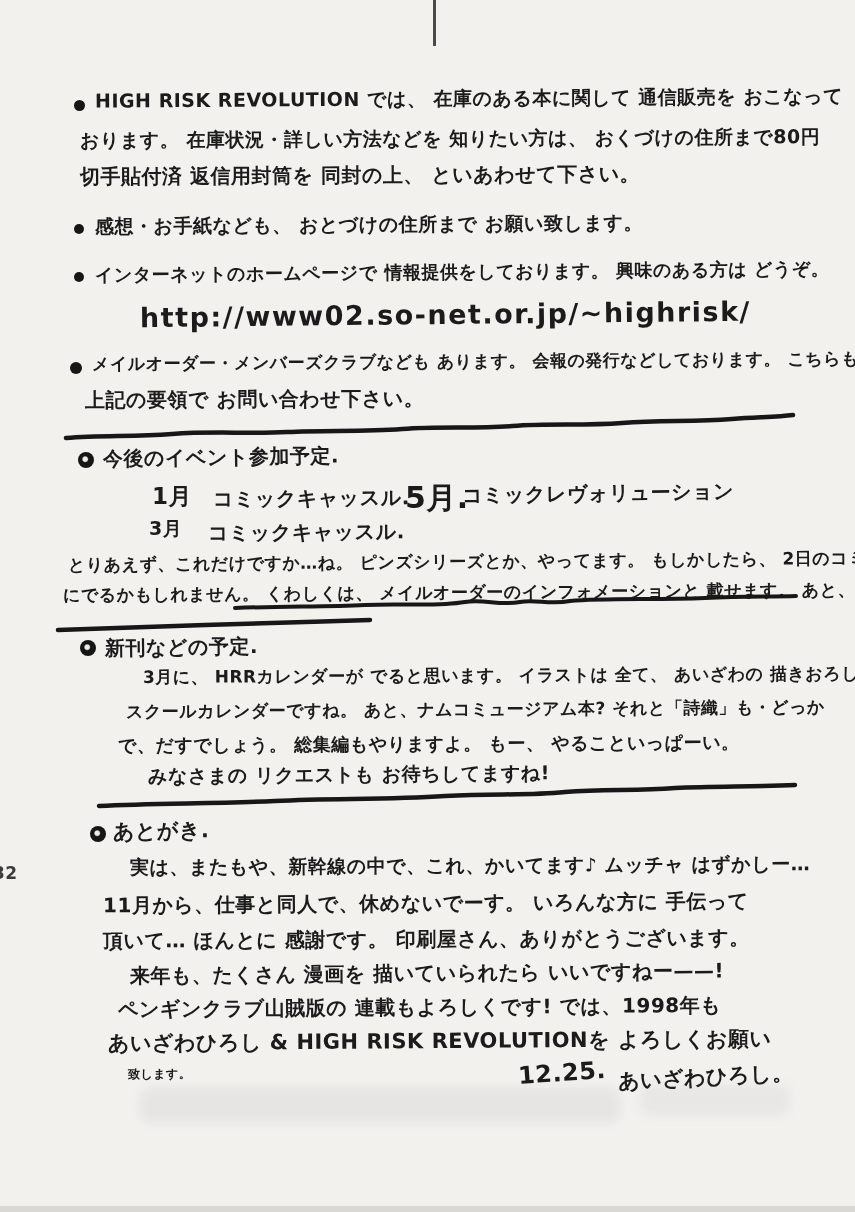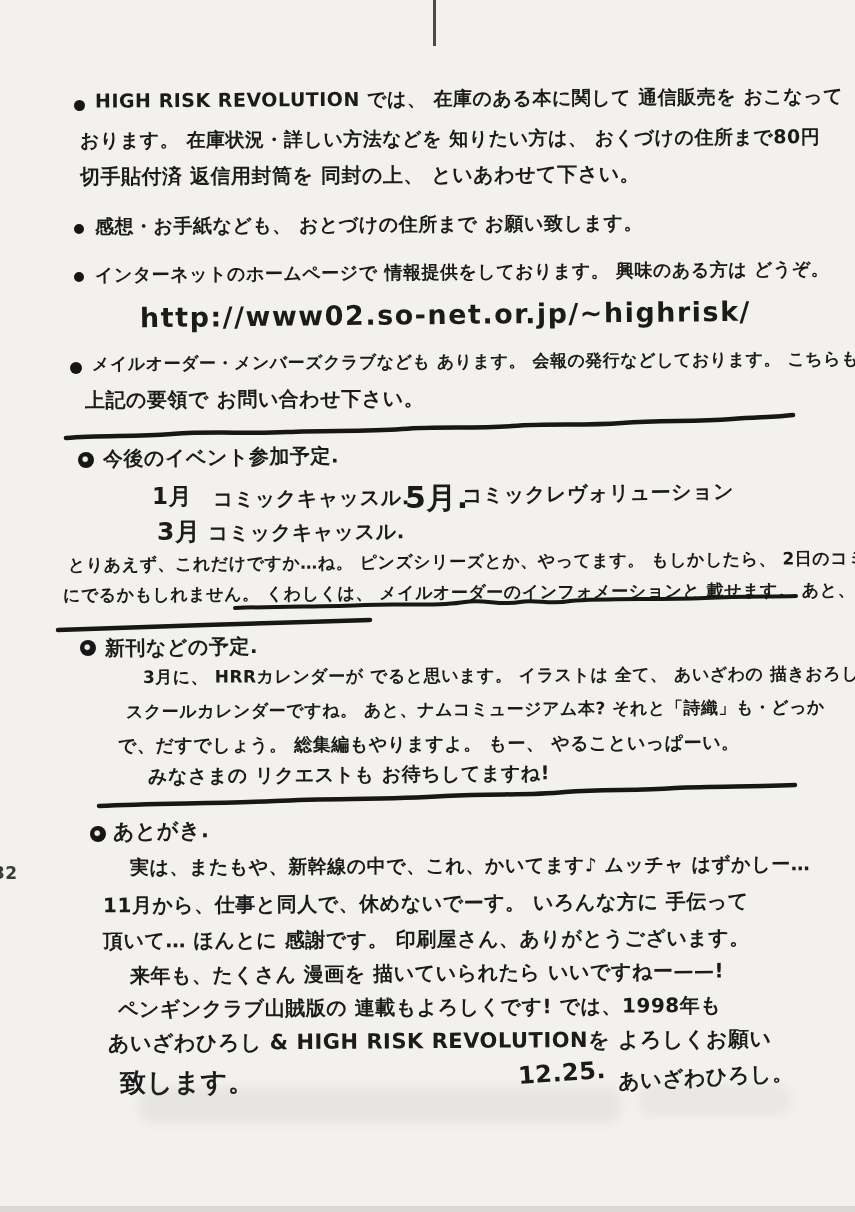--- a/index.html
+++ b/index.html
@@ -74,21 +74,21 @@
     <path d="M4,32 C40,29 70,31 110,28 C150,25 185,28 225,26 C265,24 300,26 340,23 C380,20 410,23 450,20 C490,17 520,20 560,17 C600,14 630,16 670,13 C700,11 715,11 731,9" stroke="#171717" stroke-width="4.5" fill="none" stroke-linecap="round"></path>
   </svg>
 
   <div class="ring" style="left:78px; top:452px; width:16px; height:16px;"></div>
   <div class="line" style="left:103px; top:446px; font-size:20px; transform:rotate(-0.8deg);">今後のイベント参加予定.</div>
 
   <div class="line" style="left:152px; top:484px; font-size:23px;text-align:center;">1月</div>
   <div class="line" style="left:213px; top:487px; font-size:20px; transform:rotate(-0.5deg);">コミックキャッスル.</div>
   <div class="line" style="left:405px; top:481px; font-size:30px;">5月.</div>
   <div class="line" style="left:462px; top:482px; font-size:20px; transform:rotate(-0.9deg);">コミックレヴォリューション</div>
-  <div class="line" style="left:157px; top:518px; font-size:25px;">3月</div>
+  <div class="line" style="left:149px; top:518px; font-size:19px;">3月</div>
   <div class="line" style="left:208px; top:521px; font-size:20px; transform:rotate(-0.5deg);">コミックキャッスル.</div>
 
   <div class="line" style="left:68px; top:552px; font-size:17px; transform:rotate(-0.5deg);">とりあえず、これだけですか…ね。 ピンズシリーズとか、やってます。 もしかしたら、 2日のコミティア</div>
   <div class="line" style="left:63px; top:583px; font-size:17px; transform:rotate(-0.4deg);">にでるかもしれません。 くわしくは、 メイルオーダーのインフォメーションと 載せます。 あと、HPね.</div>
 
   <svg class="divider" style="left:55px; top:592px;" width="745" height="44" viewBox="0 0 745 44">
     <path d="M3,38 C50,36 100,35 150,33 C200,31 260,30 315,28" stroke="#171717" stroke-width="4.5" fill="none" stroke-linecap="round"></path>
     <path d="M180,16 C230,14 270,15 310,13 C350,11 380,15 410,10 C430,7 445,14 465,10 C480,7 495,13 515,9 C550,6 600,8 650,6 C690,4 715,5 741,4" stroke="#171717" stroke-width="4" fill="none" stroke-linecap="round"></path>
   </svg>
 
@@ -104,21 +104,21 @@
   </svg>
 
   <div class="ring" style="left:90px; top:826px; width:16px; height:16px;"></div>
   <div class="line" style="left:113px; top:820px; font-size:21px; transform:rotate(-1deg);">あとがき.</div>
   <div class="line" style="left:130px; top:855px; font-size:19px; transform:rotate(-0.3deg);">実は、またもや、新幹線の中で、これ、かいてます♪ ムッチャ はずかしー…</div>
   <div class="line" style="left:103px; top:892px; font-size:20px; transform:rotate(-0.4deg);">11月から、仕事と同人で、休めないでーす。 いろんな方に 手伝って</div>
   <div class="line" style="left:103px; top:928px; font-size:20px; transform:rotate(-0.3deg);">頂いて… ほんとに 感謝です。 印刷屋さん、ありがとうございます。</div>
   <div class="line" style="left:130px; top:962px; font-size:20px; transform:rotate(-0.5deg);">来年も、たくさん 漫画を 描いていられたら いいですねー——!</div>
   <div class="line" style="left:118px; top:996px; font-size:20px; transform:rotate(-0.4deg);">ペンギンクラブ山賊版の 連載もよろしくです! では、1998年も</div>
   <div class="line" style="left:108px; top:1030px; font-size:21px; transform:rotate(-0.4deg);">あいざわひろし &amp; HIGH RISK REVOLUTIONを よろしくお願い</div>
-  <div class="line" style="left:120px; top:1068px; font-size:26px; transform:rotate(-0.5deg);">致します。</div>
+  <div class="line" style="left:128px; top:1068px; font-size:12px; transform:rotate(-0.5deg);">致します。</div>
   <div class="line" style="left:518px; top:1060px; font-size:24px; transform:rotate(-4deg);">12.25.</div>
   <div class="line" style="left:618px; top:1066px; font-size:21px; transform:rotate(-3deg);">あいざわひろし。</div>
 
   <div class="ghost" style="left:140px; top:1088px; width:480px; height:34px; background:rgba(120,120,128,0.10);"></div>
   <div class="ghost" style="left:640px; top:1085px; width:150px; height:30px; background:rgba(120,120,128,0.08);"></div>
 
   <div class="bottom-edge"></div>
 
 </div>
 

